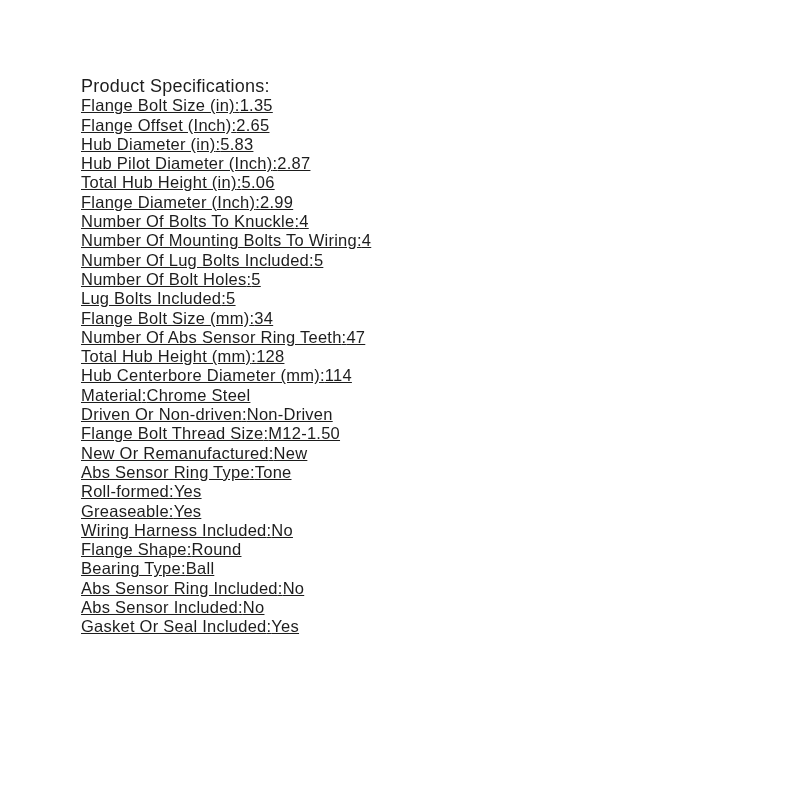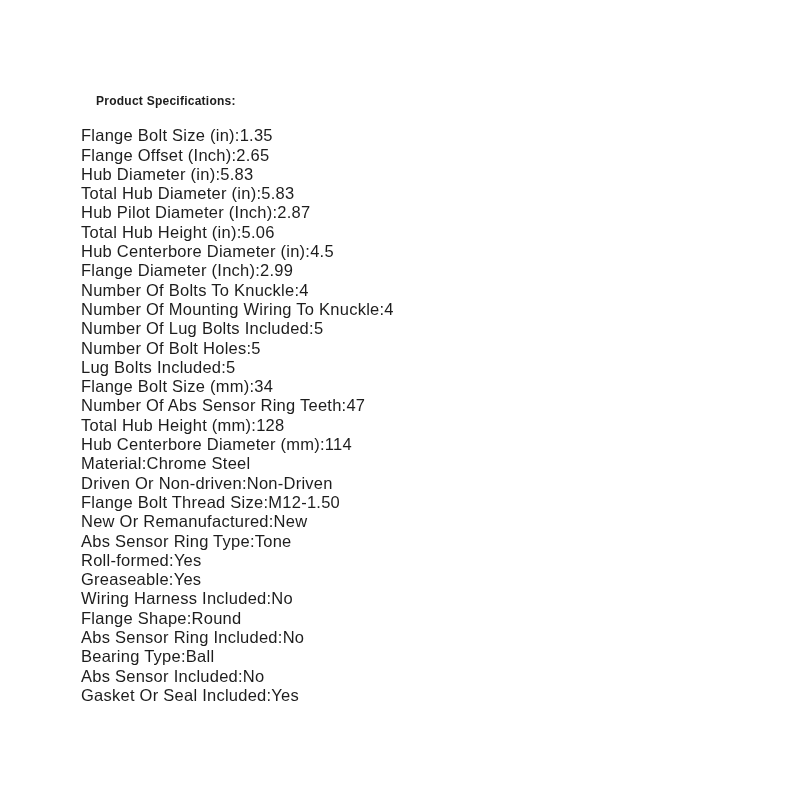--- a/index.html
+++ b/index.html
@@ -15,63 +15,62 @@
     left: 81px;
     top: 77px;
     width: 660px;
     font-family: "Liberation Sans", "DejaVu Sans", sans-serif;
     color: #1d1d1d;
     font-size: 16.5px;
     line-height: 19.3px;
     letter-spacing: 0.25px;
   }
   .title {
-    margin: 15px;
-    font-size: 12px;
-    font-weight: 700;
+    margin: 0;
+    font-size: 18px;
+    font-weight: 400;
     line-height: 19.3px;
   }
   .spec-row {
     white-space: nowrap;
     font-weight: 400;
+    text-decoration: underline;
   }
   .spec-label, .spec-colon, .spec-value {
     display: inline;
   }
 </style>
 </head>
 <body>
 
 <div class="page">
   <p class="title">Product Specifications:</p>
   <div class="spec-list" id="spec-list">
       <div class="spec-row"><span class="spec-label">Flange Bolt Size (in)</span><span class="spec-colon">:</span><span class="spec-value">1.35</span></div>
       <div class="spec-row"><span class="spec-label">Flange Offset (Inch)</span><span class="spec-colon">:</span><span class="spec-value">2.65</span></div>
       <div class="spec-row"><span class="spec-label">Hub Diameter (in)</span><span class="spec-colon">:</span><span class="spec-value">5.83</span></div>
-      <div class="spec-row"><span class="spec-label">Total Hub Diameter (in)</span><span class="spec-colon">:</span><span class="spec-value">5.83</span></div>
       <div class="spec-row"><span class="spec-label">Hub Pilot Diameter (Inch)</span><span class="spec-colon">:</span><span class="spec-value">2.87</span></div>
       <div class="spec-row"><span class="spec-label">Total Hub Height (in)</span><span class="spec-colon">:</span><span class="spec-value">5.06</span></div>
-      <div class="spec-row"><span class="spec-label">Hub Centerbore Diameter (in)</span><span class="spec-colon">:</span><span class="spec-value">4.5</span></div>
       <div class="spec-row"><span class="spec-label">Flange Diameter (Inch)</span><span class="spec-colon">:</span><span class="spec-value">2.99</span></div>
       <div class="spec-row"><span class="spec-label">Number Of Bolts To Knuckle</span><span class="spec-colon">:</span><span class="spec-value">4</span></div>
-      <div class="spec-row"><span class="spec-label">Number Of Mounting Wiring To Knuckle</span><span class="spec-colon">:</span><span class="spec-value">4</span></div>
+      <div class="spec-row"><span class="spec-label">Number Of Mounting Bolts To Wiring</span><span class="spec-colon">:</span><span class="spec-value">4</span></div>
       <div class="spec-row"><span class="spec-label">Number Of Lug Bolts Included</span><span class="spec-colon">:</span><span class="spec-value">5</span></div>
       <div class="spec-row"><span class="spec-label">Number Of Bolt Holes</span><span class="spec-colon">:</span><span class="spec-value">5</span></div>
       <div class="spec-row"><span class="spec-label">Lug Bolts Included</span><span class="spec-colon">:</span><span class="spec-value">5</span></div>
       <div class="spec-row"><span class="spec-label">Flange Bolt Size (mm)</span><span class="spec-colon">:</span><span class="spec-value">34</span></div>
       <div class="spec-row"><span class="spec-label">Number Of Abs Sensor Ring Teeth</span><span class="spec-colon">:</span><span class="spec-value">47</span></div>
       <div class="spec-row"><span class="spec-label">Total Hub Height (mm)</span><span class="spec-colon">:</span><span class="spec-value">128</span></div>
       <div class="spec-row"><span class="spec-label">Hub Centerbore Diameter (mm)</span><span class="spec-colon">:</span><span class="spec-value">114</span></div>
       <div class="spec-row"><span class="spec-label">Material</span><span class="spec-colon">:</span><span class="spec-value">Chrome Steel</span></div>
       <div class="spec-row"><span class="spec-label">Driven Or Non-driven</span><span class="spec-colon">:</span><span class="spec-value">Non-Driven</span></div>
       <div class="spec-row"><span class="spec-label">Flange Bolt Thread Size</span><span class="spec-colon">:</span><span class="spec-value">M12-1.50</span></div>
       <div class="spec-row"><span class="spec-label">New Or Remanufactured</span><span class="spec-colon">:</span><span class="spec-value">New</span></div>
       <div class="spec-row"><span class="spec-label">Abs Sensor Ring Type</span><span class="spec-colon">:</span><span class="spec-value">Tone</span></div>
       <div class="spec-row"><span class="spec-label">Roll-formed</span><span class="spec-colon">:</span><span class="spec-value">Yes</span></div>
       <div class="spec-row"><span class="spec-label">Greaseable</span><span class="spec-colon">:</span><span class="spec-value">Yes</span></div>
       <div class="spec-row"><span class="spec-label">Wiring Harness Included</span><span class="spec-colon">:</span><span class="spec-value">No</span></div>
       <div class="spec-row"><span class="spec-label">Flange Shape</span><span class="spec-colon">:</span><span class="spec-value">Round</span></div>
+      <div class="spec-row"><span class="spec-label">Bearing Type</span><span class="spec-colon">:</span><span class="spec-value">Ball</span></div>
       <div class="spec-row"><span class="spec-label">Abs Sensor Ring Included</span><span class="spec-colon">:</span><span class="spec-value">No</span></div>
-      <div class="spec-row"><span class="spec-label">Bearing Type</span><span class="spec-colon">:</span><span class="spec-value">Ball</span></div>
       <div class="spec-row"><span class="spec-label">Abs Sensor Included</span><span class="spec-colon">:</span><span class="spec-value">No</span></div>
       <div class="spec-row"><span class="spec-label">Gasket Or Seal Included</span><span class="spec-colon">:</span><span class="spec-value">Yes</span></div>
     </div>
 </div>
 
 </body></html>

